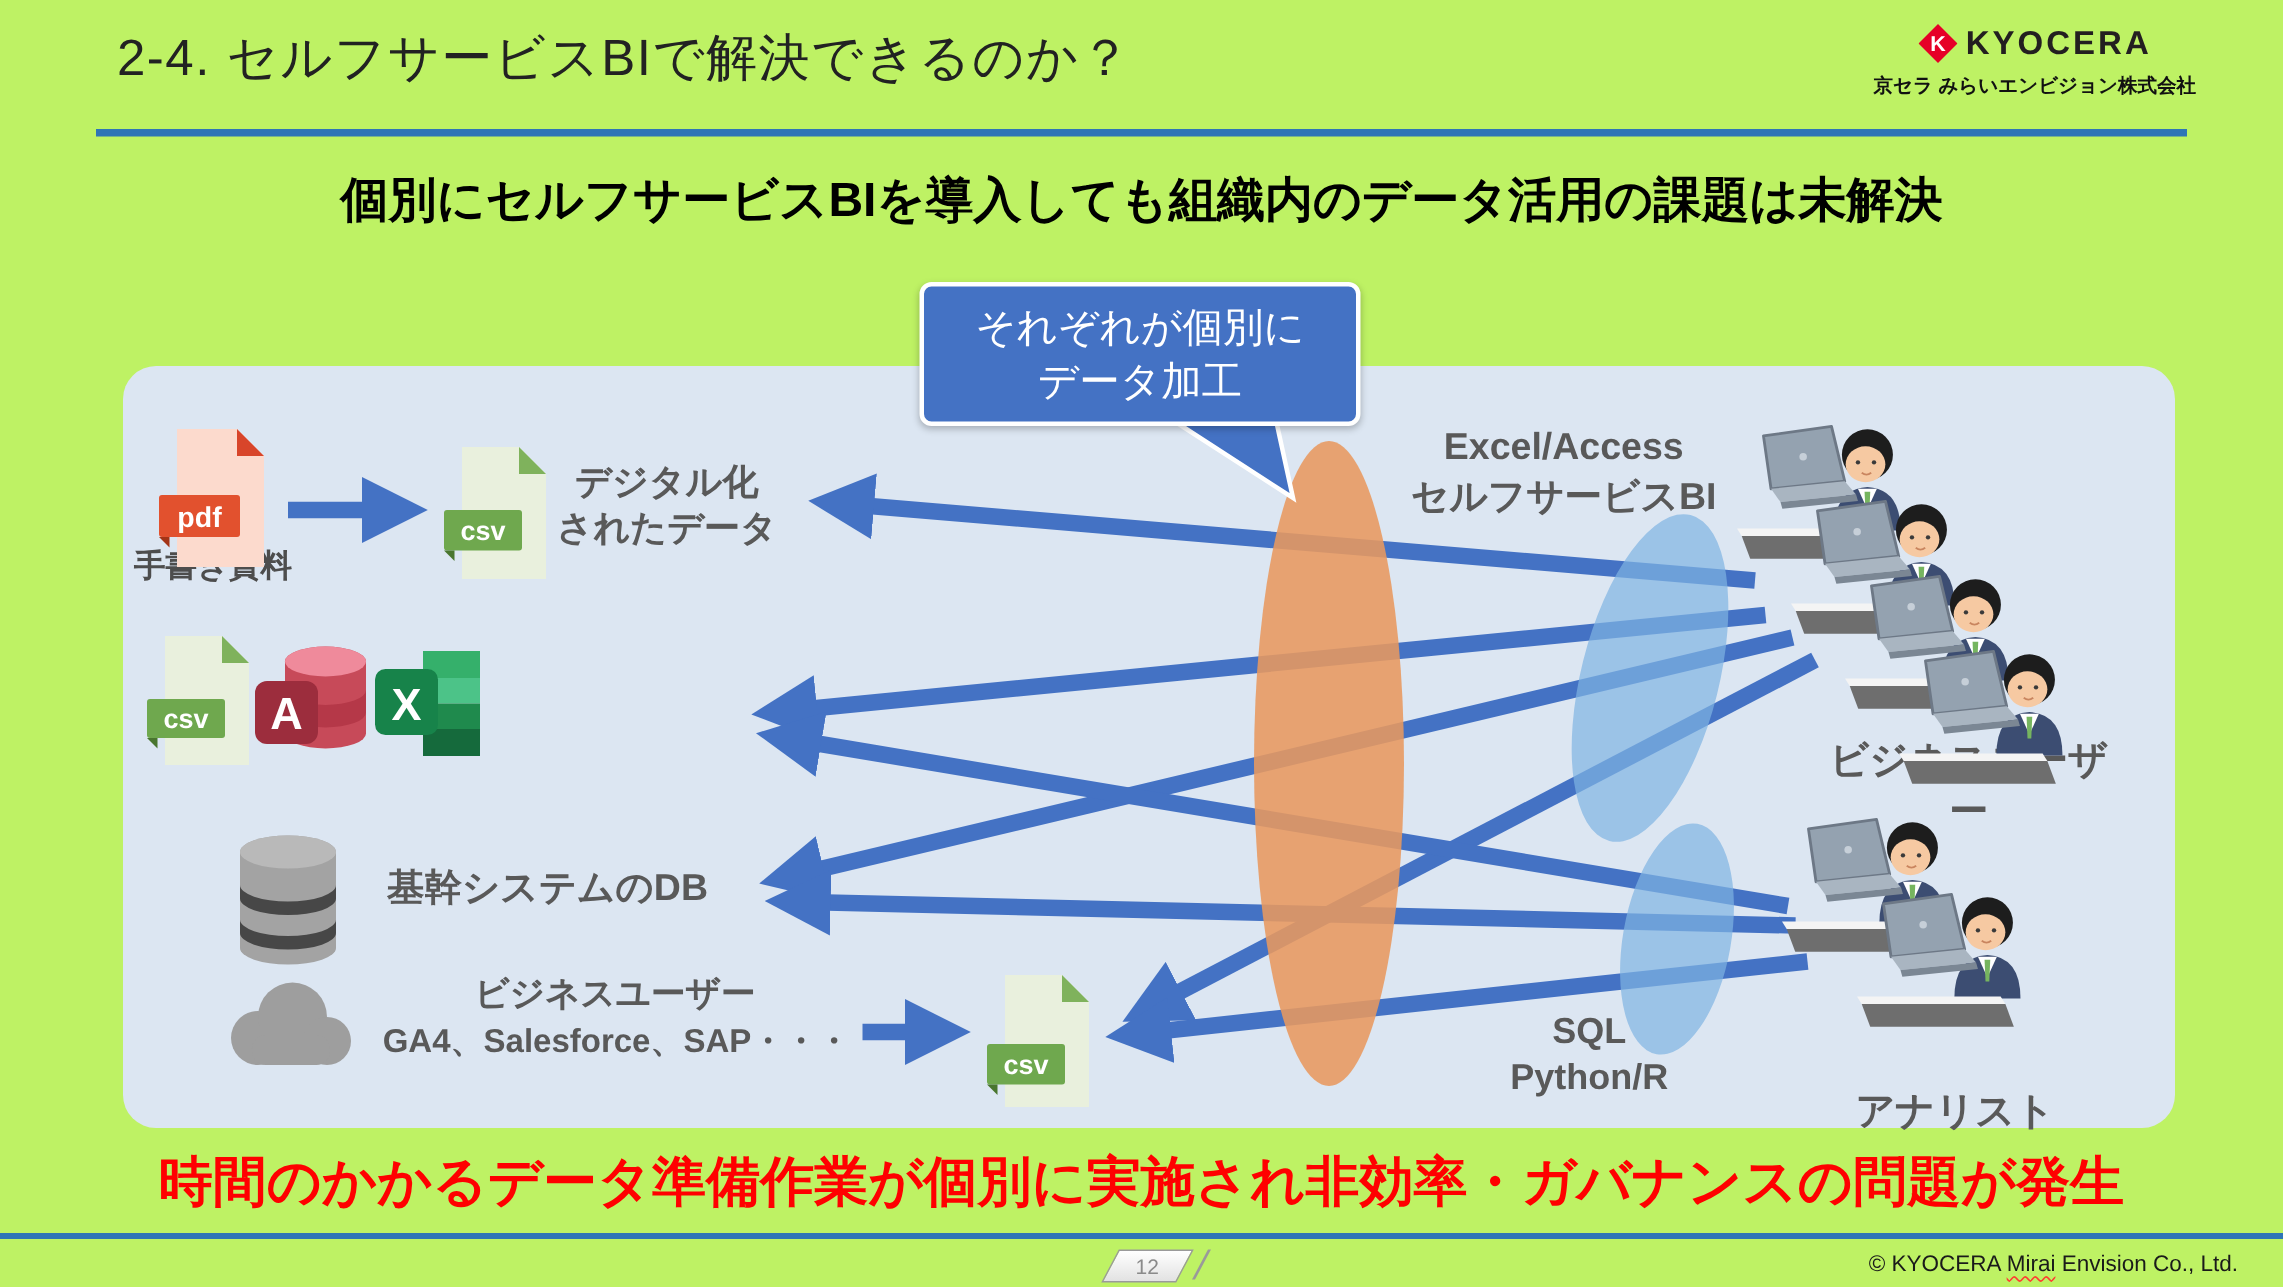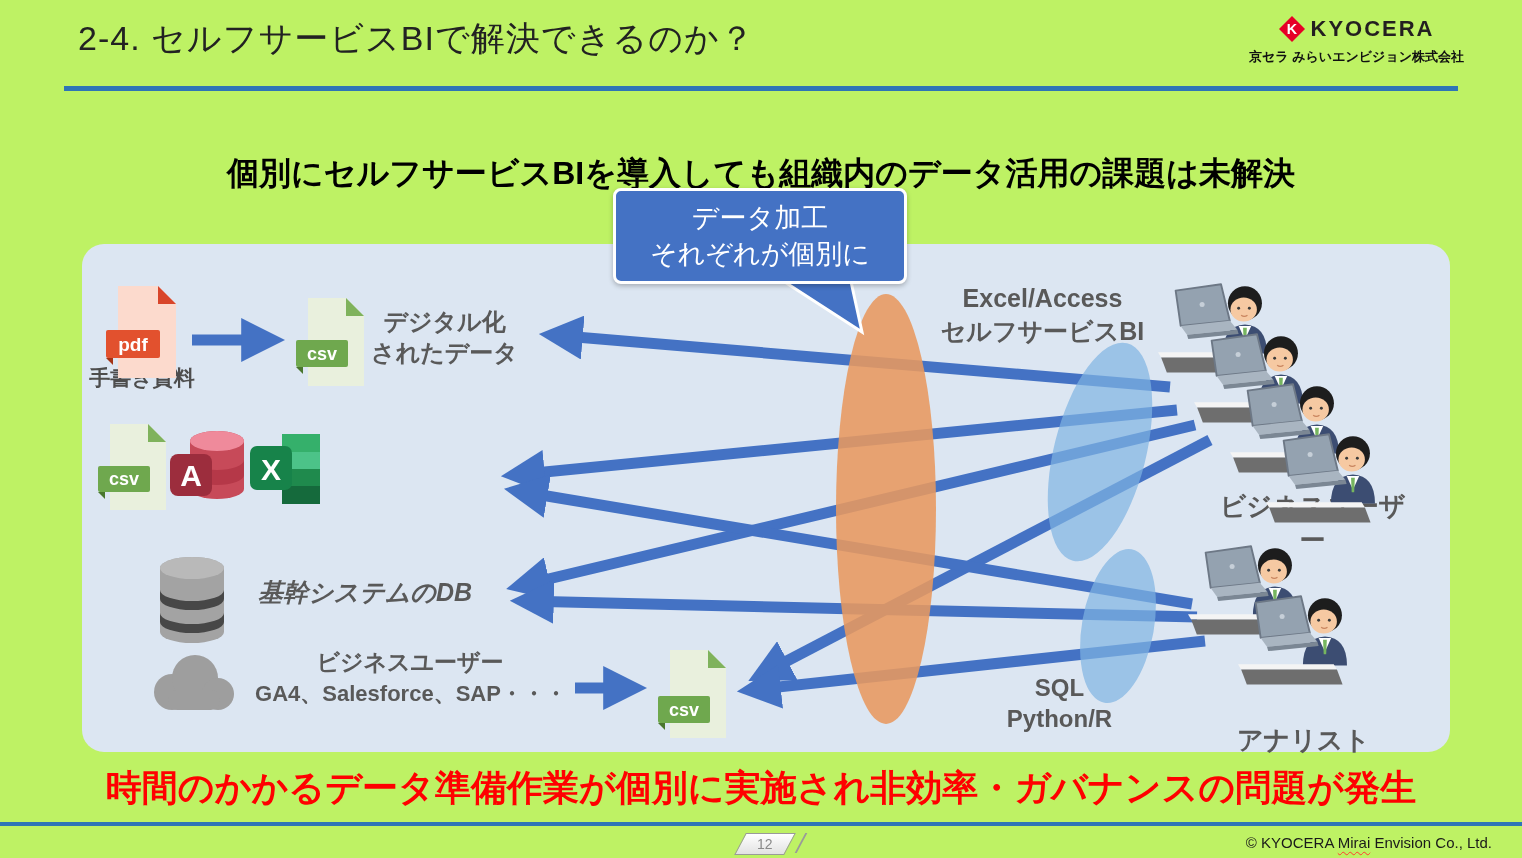--- a/index.html
+++ b/index.html
@@ -7,21 +7,21 @@
   .slide{position:relative;width:1522px;height:858px;background:#bef264;overflow:hidden;}
 
   
   .title{position:absolute;left:78px;top:16px;font-size:34px;color:#222;letter-spacing:1px;}
   .title-rule{position:absolute;left:64px;top:86px;width:1394px;height:5px;background:#2e75b6;}
   .logo-block{position:absolute;right:58px;top:16px;text-align:center;}
   .logo-row{display:flex;align-items:center;justify-content:center;gap:6px;}
   .logo-word{font-size:22px;font-weight:bold;color:#231f20;letter-spacing:2px;}
   .logo-company{margin-top:6px;font-size:13px;font-weight:bold;color:#111;}
 
-  .subtitle{position:absolute;left:0;top:112px;width:100%;text-align:center;font-size:32px;font-weight:bold;color:#000;margin-top:40px;}
+  .subtitle{position:absolute;left:0;top:112px;width:100%;text-align:center;font-size:32px;font-weight:bold;color:#000;}
 
   
   .panel{position:absolute;left:82px;top:244px;width:1368px;height:508px;background:#dce6f2;border-radius:22px;}
 
   .lbl{position:absolute;color:#595959;font-weight:bold;text-align:center;line-height:1.3;}
 
   .callout{position:absolute;left:613px;top:188px;width:288px;height:90px;background:#4472c4;
     border:3px solid #fff;border-radius:8px;box-shadow:0 2px 5px rgba(0,0,0,.25);
     color:#fff;font-size:27px;text-align:center;display:flex;flex-direction:column;justify-content:center;line-height:1.35;z-index:6;}
 
@@ -105,21 +105,21 @@
     <rect x="0" y="12" width="42" height="44" rx="7" fill="#17834a"></rect>
     <text x="21" y="46" text-anchor="middle" font-size="30" font-weight="bold" fill="#ffffff">X</text>
   </svg>
 
   <svg class="icon" style="left:156px;top:554px;" width="72" height="94" viewBox="0 0 72 94">
     <path d="M4,14 a32,11 0 0 1 64,0 v64 a32,11 0 0 1 -64,0 z" fill="#a3a3a3"></path>
     <ellipse cx="36" cy="14" rx="32" ry="11" fill="#b9b9b9"></ellipse>
     <path d="M4,36 a32,11 0 0 0 64,0 v9 a32,11 0 0 1 -64,0 z" fill="#474747"></path>
     <path d="M4,59 a32,11 0 0 0 64,0 v9 a32,11 0 0 1 -64,0 z" fill="#474747"></path>
   </svg>
-  <div class="lbl" style="left:250px;top:576px;width:230px;font-size:25px;font-style:italic;">基幹システムのDB</div>
+  <div class="lbl" style="left:250px;top:576px;width:230px;font-size:25px;">基幹システムのDB</div>
 
   <svg class="icon" style="left:144px;top:648px;" width="92" height="70" viewBox="0 0 92 70">
     <g fill="#9e9e9e">
       <circle cx="28" cy="44" r="18"></circle>
       <circle cx="51" cy="30" r="23"></circle>
       <circle cx="74" cy="46" r="16"></circle>
       <rect x="24" y="42" width="52" height="20" rx="9"></rect>
     </g>
   </svg>
   <div class="lbl" style="left:300px;top:648px;width:220px;font-size:23px;">ビジネスユーザー</div>
@@ -188,22 +188,22 @@
     </defs>
     <use href="#worker" transform="translate(1158,278) scale(0.63)"></use>
     <use href="#worker" transform="translate(1194,328) scale(0.63)"></use>
     <use href="#worker" transform="translate(1230,378) scale(0.63)"></use>
     <use href="#worker" transform="translate(1266,428) scale(0.63)"></use>
     <use href="#worker" transform="translate(1188,540) scale(0.63)"></use>
     <use href="#worker" transform="translate(1238,590) scale(0.63)"></use>
   </svg>
 
   <div class="callout">
+    <div>それぞれが個別に</div>
     <div>データ加工</div>
-    <div>それぞれが個別に</div>
   </div>
 
   <div class="warning">時間のかかるデータ準備作業が個別に実施され非効率・ガバナンスの問題が発生</div>
 
   <div class="footer-rule"></div>
   <div class="page-marker">
     <span class="page-num">12</span>
   </div>
   <div class="page-slash"></div>
   <div class="copyright">

